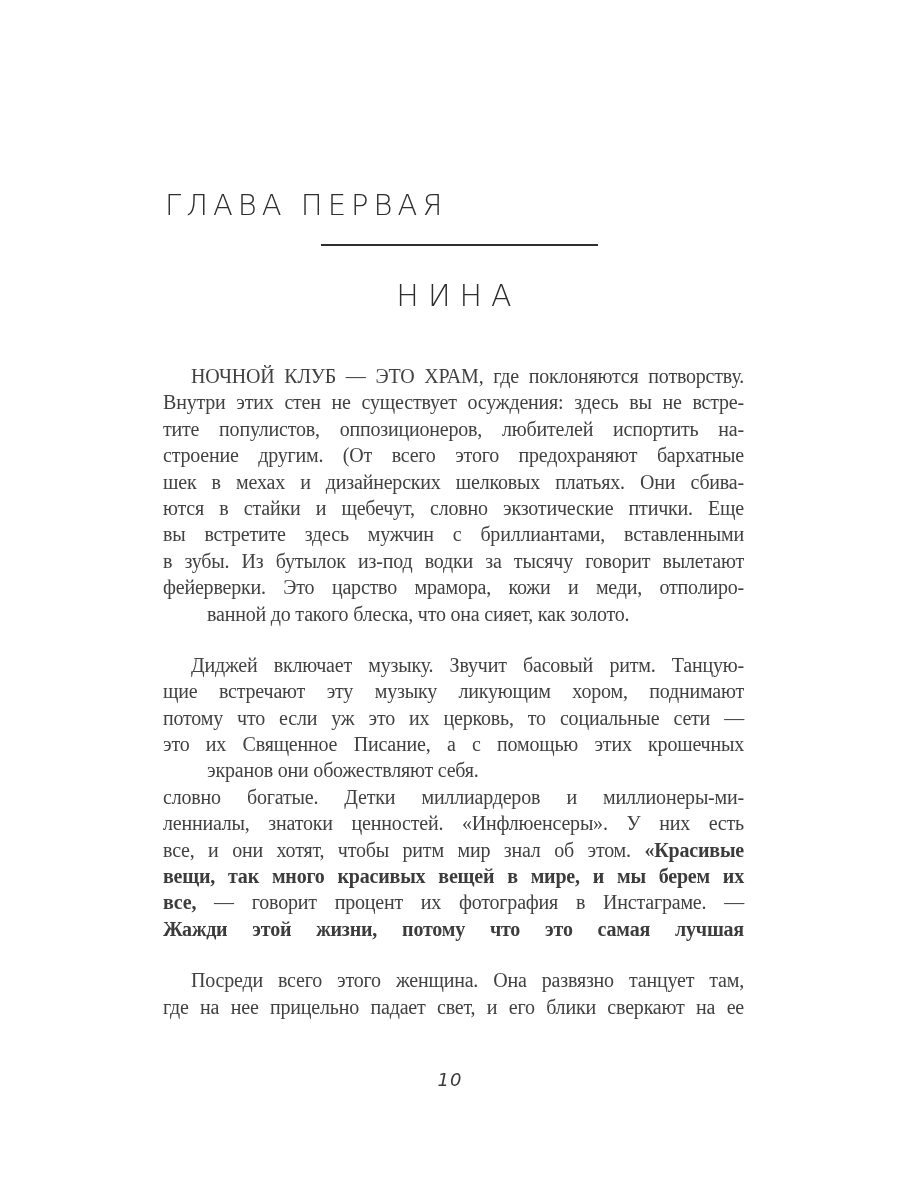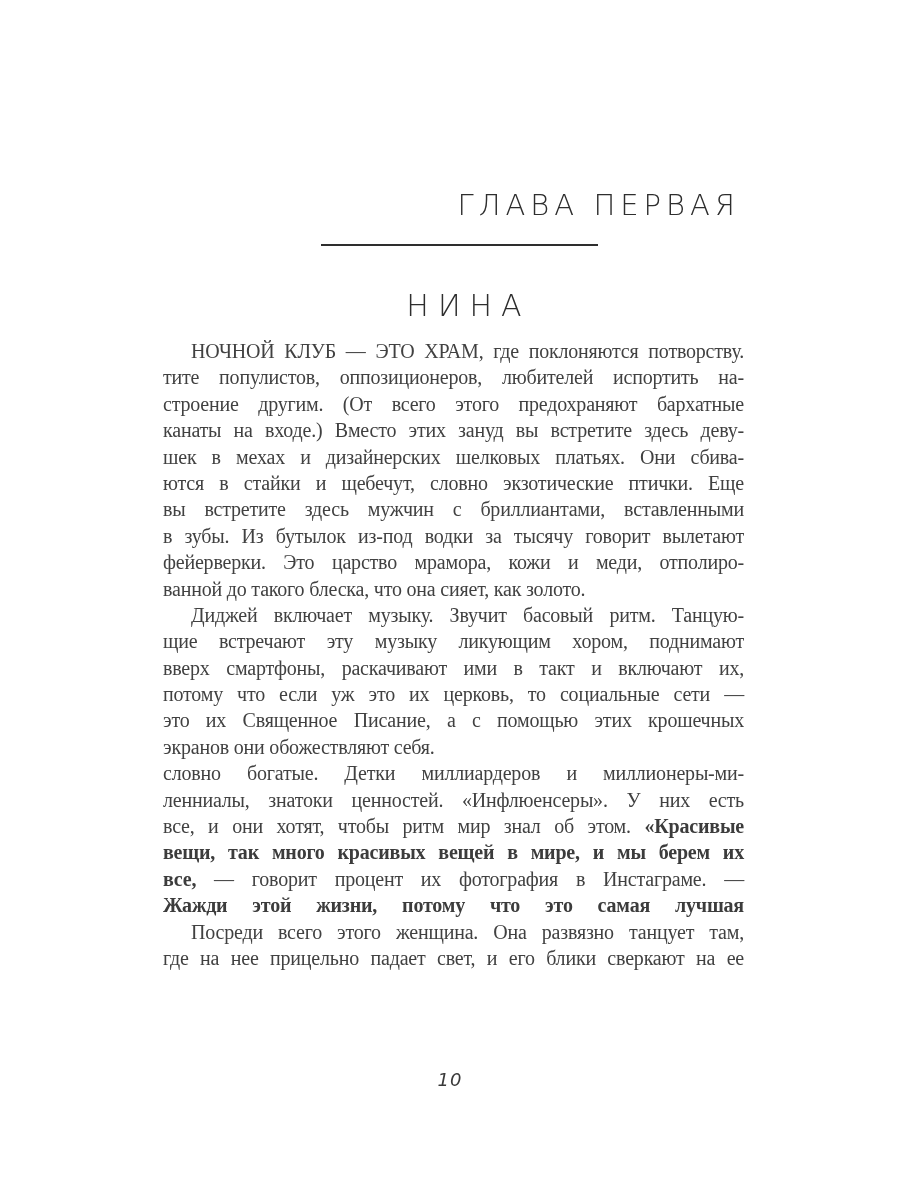--- a/index.html
+++ b/index.html
@@ -19,37 +19,37 @@
     top: 188px;
     left: 160px;
     width: 580px;
     margin: 0;
     font-family: "DejaVu Sans", "Liberation Sans", sans-serif;
     font-weight: 200;
     font-size: 29px;
     letter-spacing: 5px;
     text-indent: 5px;
     color: #2e2e2e;
-    text-align: right;
+    text-align: left;
     white-space: nowrap;
   }
   .chapter-rule {
     position: absolute;
     top: 244px;
     left: 321px;
     width: 277px;
     height: 2px;
     background: #2e2e2e;
   }
   .chapter-title {
     position: absolute;
     top: 274px;
     left: 160px;
     width: 580px;
-    margin: 14px;
+    margin: 4px;
     font-family: "DejaVu Sans", "Liberation Sans", sans-serif;
     font-weight: 200;
     font-size: 30px;
     letter-spacing: 9px;
     text-indent: 9px;
     color: #2e2e2e;
     text-align: center;
     white-space: nowrap;
   }
   .body-text {
@@ -65,23 +65,25 @@
     letter-spacing: -0.2px;
     color: #414141;
     text-align: justify;
     text-align-last: justify;
     text-justify: inter-word;
     height: 26.4px;
     overflow: visible;
   }
   .line.para-start {
     text-indent: 28px;
+    margin-top: 25px;
   }
   .line.para-end {
     text-align-last: left;
+    margin-left: 44px;
   }
   .run-i {
     font-weight: 700;
     color: #3c3c3c;
   }
   .page-number {
     position: absolute;
     top: 1069px;
     left: 0;
     width: 900px;
@@ -100,32 +102,31 @@
 <div class="page">
 
   <h1 class="chapter-heading">ГЛАВА ПЕРВАЯ</h1>
 
   <div class="chapter-rule"></div>
 
   <h2 class="chapter-title">НИНА</h2>
 
   <main class="body-text">
       <div class="line para-start"><span class="run-n">НОЧНОЙ КЛУБ — ЭТО ХРАМ, где поклоняются потворству.</span></div>
+      <div class="line"><span class="run-n">Внутри этих стен не существует осуждения: здесь вы не встре-</span></div>
       <div class="line"><span class="run-n">тите популистов, оппозиционеров, любителей испортить на-</span></div>
       <div class="line"><span class="run-n">строение другим. (От всего этого предохраняют бархатные</span></div>
-      <div class="line"><span class="run-n">канаты на входе.) Вместо этих зануд вы встретите здесь деву-</span></div>
       <div class="line"><span class="run-n">шек в мехах и дизайнерских шелковых платьях. Они сбива-</span></div>
       <div class="line"><span class="run-n">ются в стайки и щебечут, словно экзотические птички. Еще</span></div>
       <div class="line"><span class="run-n">вы встретите здесь мужчин с бриллиантами, вставленными</span></div>
       <div class="line"><span class="run-n">в зубы. Из бутылок из-под водки за тысячу говорит вылетают</span></div>
       <div class="line"><span class="run-n">фейерверки. Это царство мрамора, кожи и меди, отполиро-</span></div>
       <div class="line para-end"><span class="run-n">ванной до такого блеска, что она сияет, как золото.</span></div>
       <div class="line para-start"><span class="run-n">Диджей включает музыку. Звучит басовый ритм. Танцую-</span></div>
       <div class="line"><span class="run-n">щие встречают эту музыку ликующим хором, поднимают</span></div>
-      <div class="line"><span class="run-n">вверх смартфоны, раскачивают ими в такт и включают их,</span></div>
       <div class="line"><span class="run-n">потому что если уж это их церковь, то социальные сети —</span></div>
       <div class="line"><span class="run-n">это их Священное Писание, а с помощью этих крошечных</span></div>
       <div class="line para-end"><span class="run-n">экранов они обожествляют себя.</span></div>
       <div class="line"><span class="run-n">словно богатые. Детки миллиардеров и миллионеры-ми-</span></div>
       <div class="line"><span class="run-n">ленниалы, знатоки ценностей. «Инфлюенсеры». У них есть</span></div>
       <div class="line"><span class="run-n">все, и они хотят, чтобы ритм мир знал об этом. </span><span class="run-i">«Красивые</span></div>
       <div class="line"><span class="run-i">вещи, так много красивых вещей в мире, и мы берем их</span></div>
       <div class="line"><span class="run-i">все,</span><span class="run-n"> — говорит процент их фотография в Инстаграме. —</span></div>
       <div class="line"><span class="run-i">Жажди этой жизни, потому что это самая лучшая</span></div>
       <div class="line para-start"><span class="run-n">Посреди всего этого женщина. Она развязно танцует там,</span></div>

